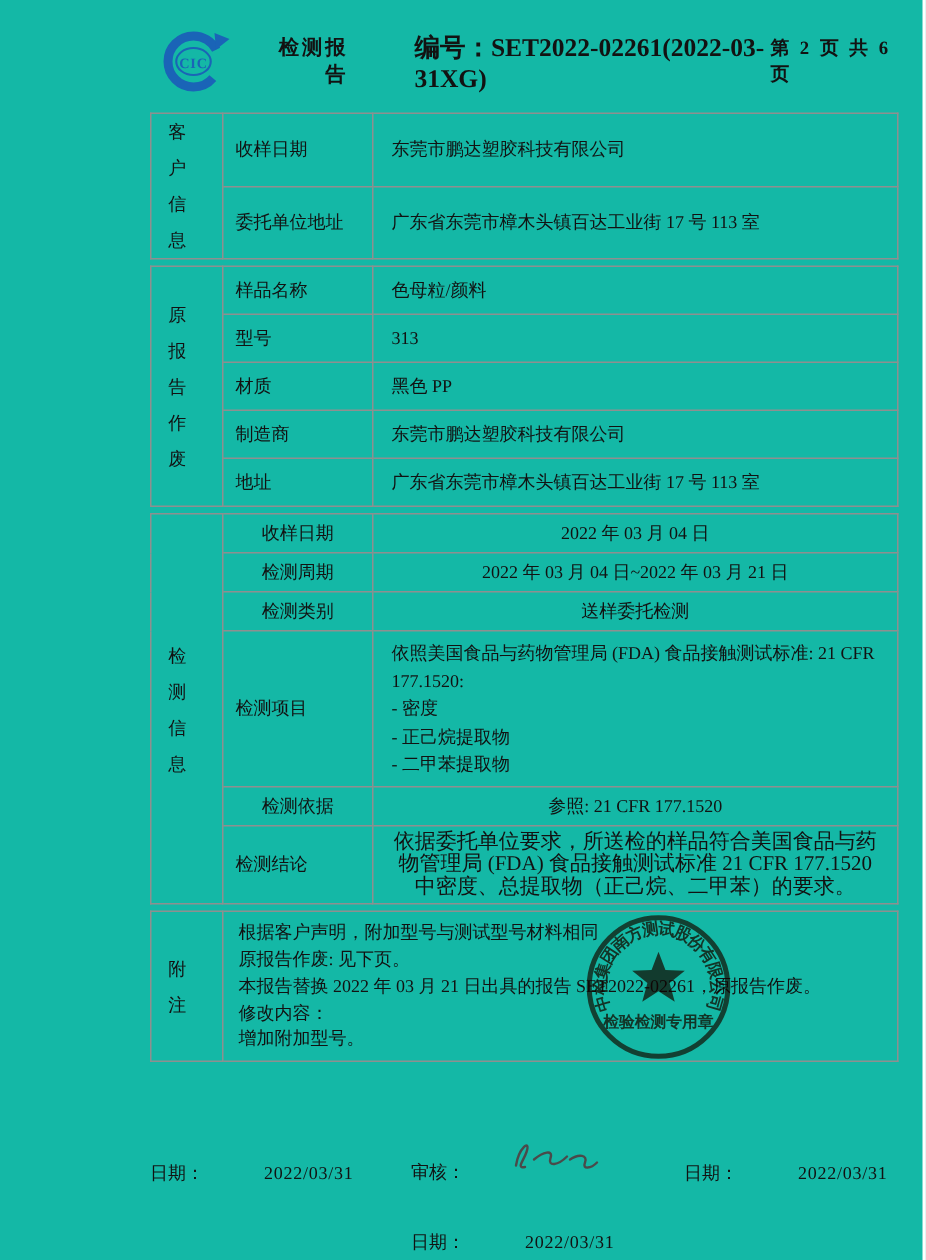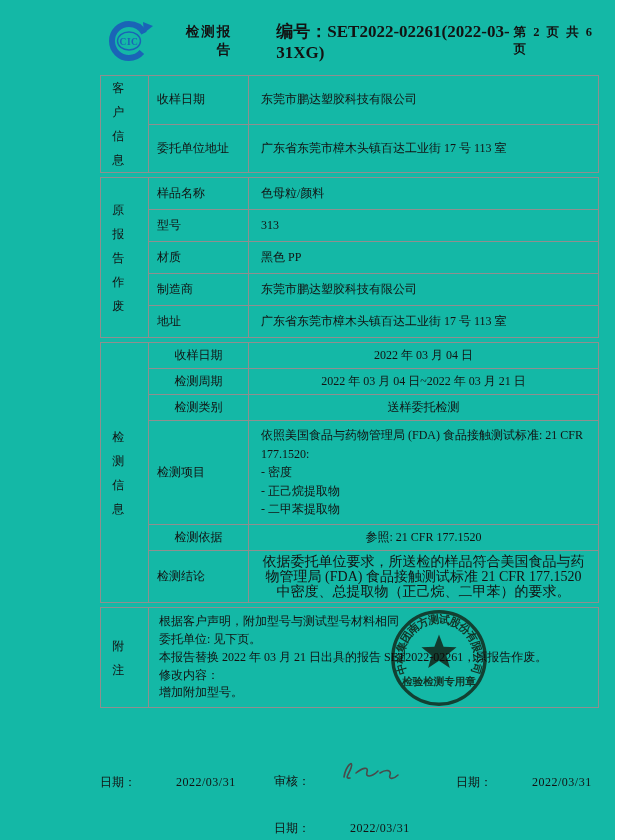--- a/index.html
+++ b/index.html
@@ -145,21 +145,21 @@
       </table>
 
     <table class="sec t4">
       <tbody>
           <tr>
         <td class="c1">
               <div class="vlabel">附注</div>
             </td>
         <td class="notes">
           <div>根据客户声明，附加型号与测试型号材料相同</div>
-          <div>委托单位: 见下页。</div>
+          <div>原报告作废: 见下页。</div>
           <div>本报告替换 2022 年 03 月 21 日出具的报告 SET2022-02261，原报告作废。</div>
           <div>修改内容：</div>
           <div>增加附加型号。</div>
         </td>
       </tr>
     </tbody>
       </table>
 
     <div class="signs">
       <div>

